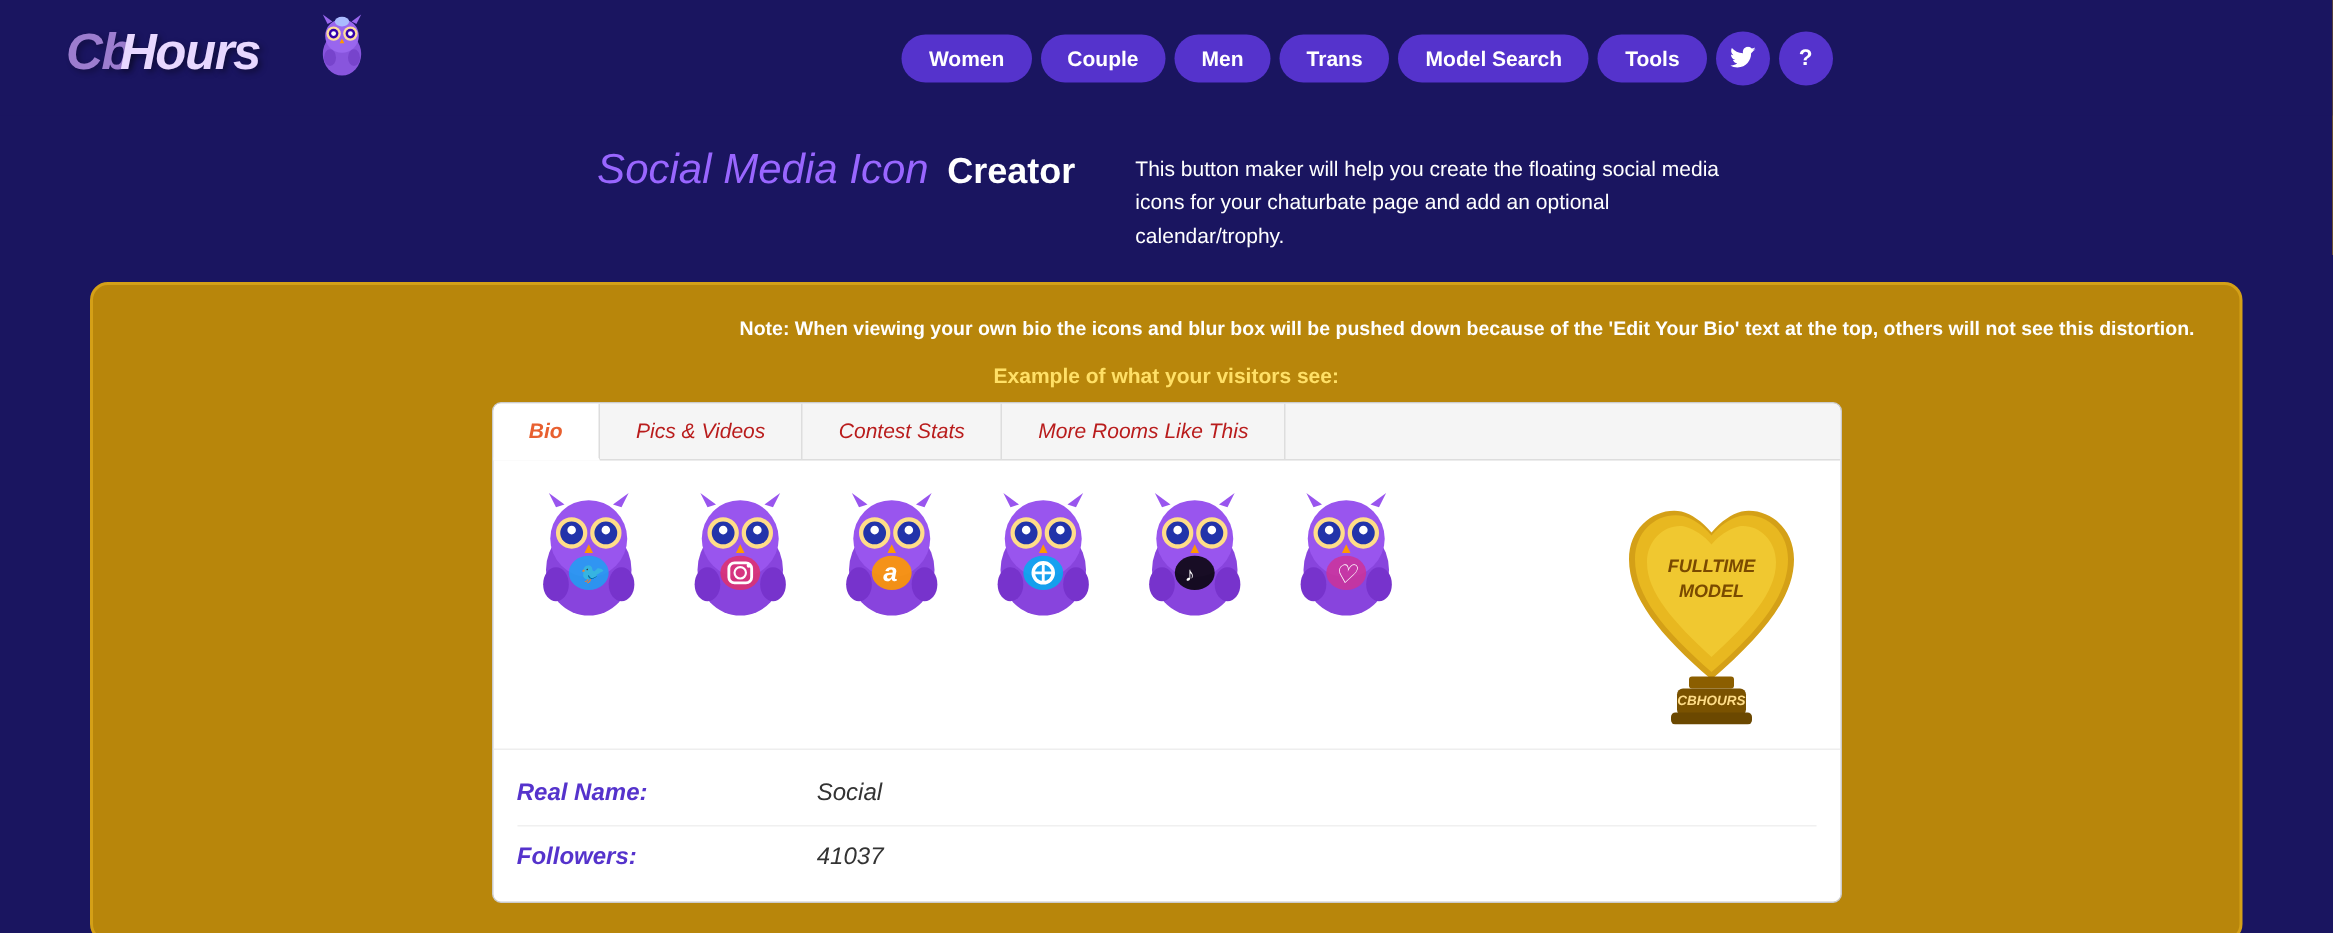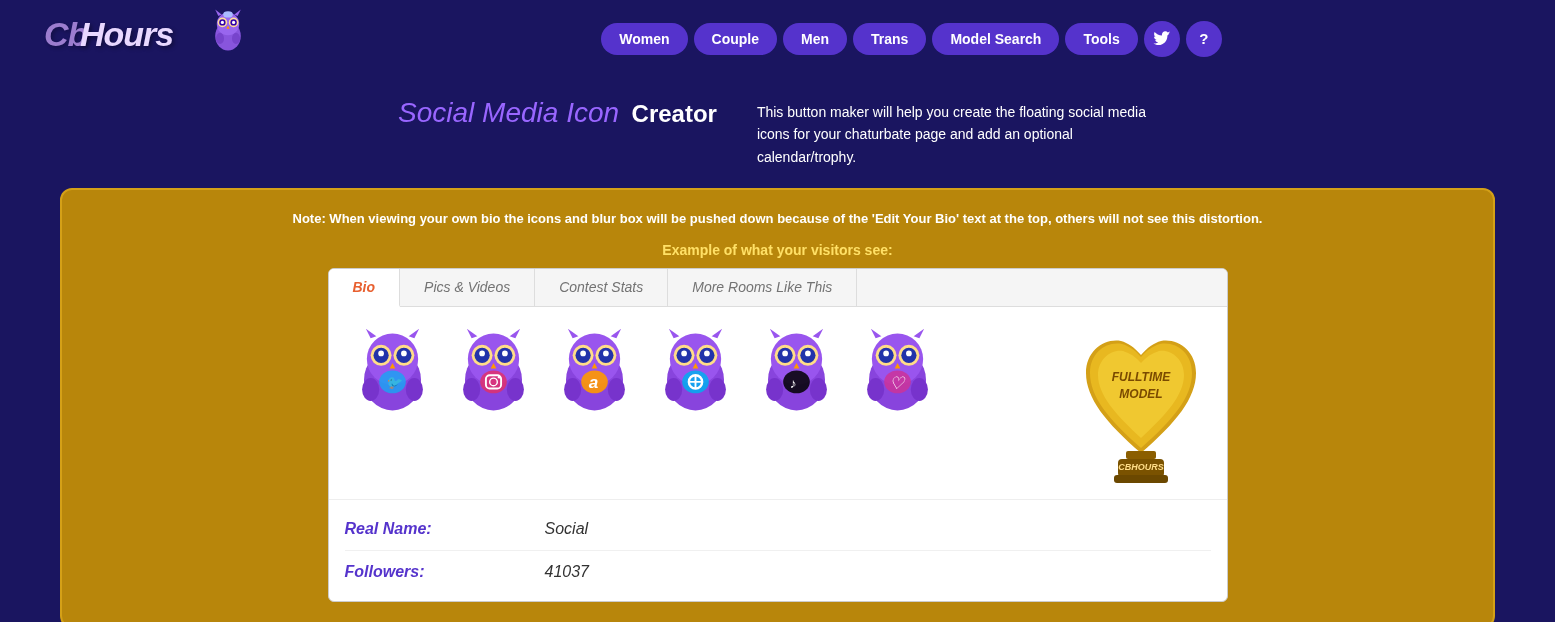--- a/index.html
+++ b/index.html
@@ -89,21 +89,21 @@
       margin: 10px 60px 20px;
       background: #b8860b;
       border-radius: 12px;
       padding: 20px 30px 24px;
       border: 2px solid #d4a017;
     }
     .note-text {
       color: white;
       font-size: 13px;
       font-weight: bold;
-      text-align: center;
+      text-align: right;
       margin-bottom: 14px;
       line-height: 1.4;
     }
     .example-label {
       color: #ffe066;
       font-size: 14px;
       font-weight: 600;
       text-align: center;
       margin-bottom: 10px;
     }
@@ -123,21 +123,21 @@
     .preview-tabs {
       display: flex;
       border-bottom: 1px solid #ddd;
       background: #f5f5f5;
     }
     .preview-tab {
       padding: 10px 24px;
       font-size: 14px;
       cursor: pointer;
       border-right: 1px solid #ddd;
-      color: #737373;
+      color: #b91c1c;
       font-weight: 500;
     }
     .preview-tab.active {
       background: white;
       color: #e86030;
       font-weight: 700;
       border-bottom: 2px solid white;
       margin-bottom: -1px;
     }
 

